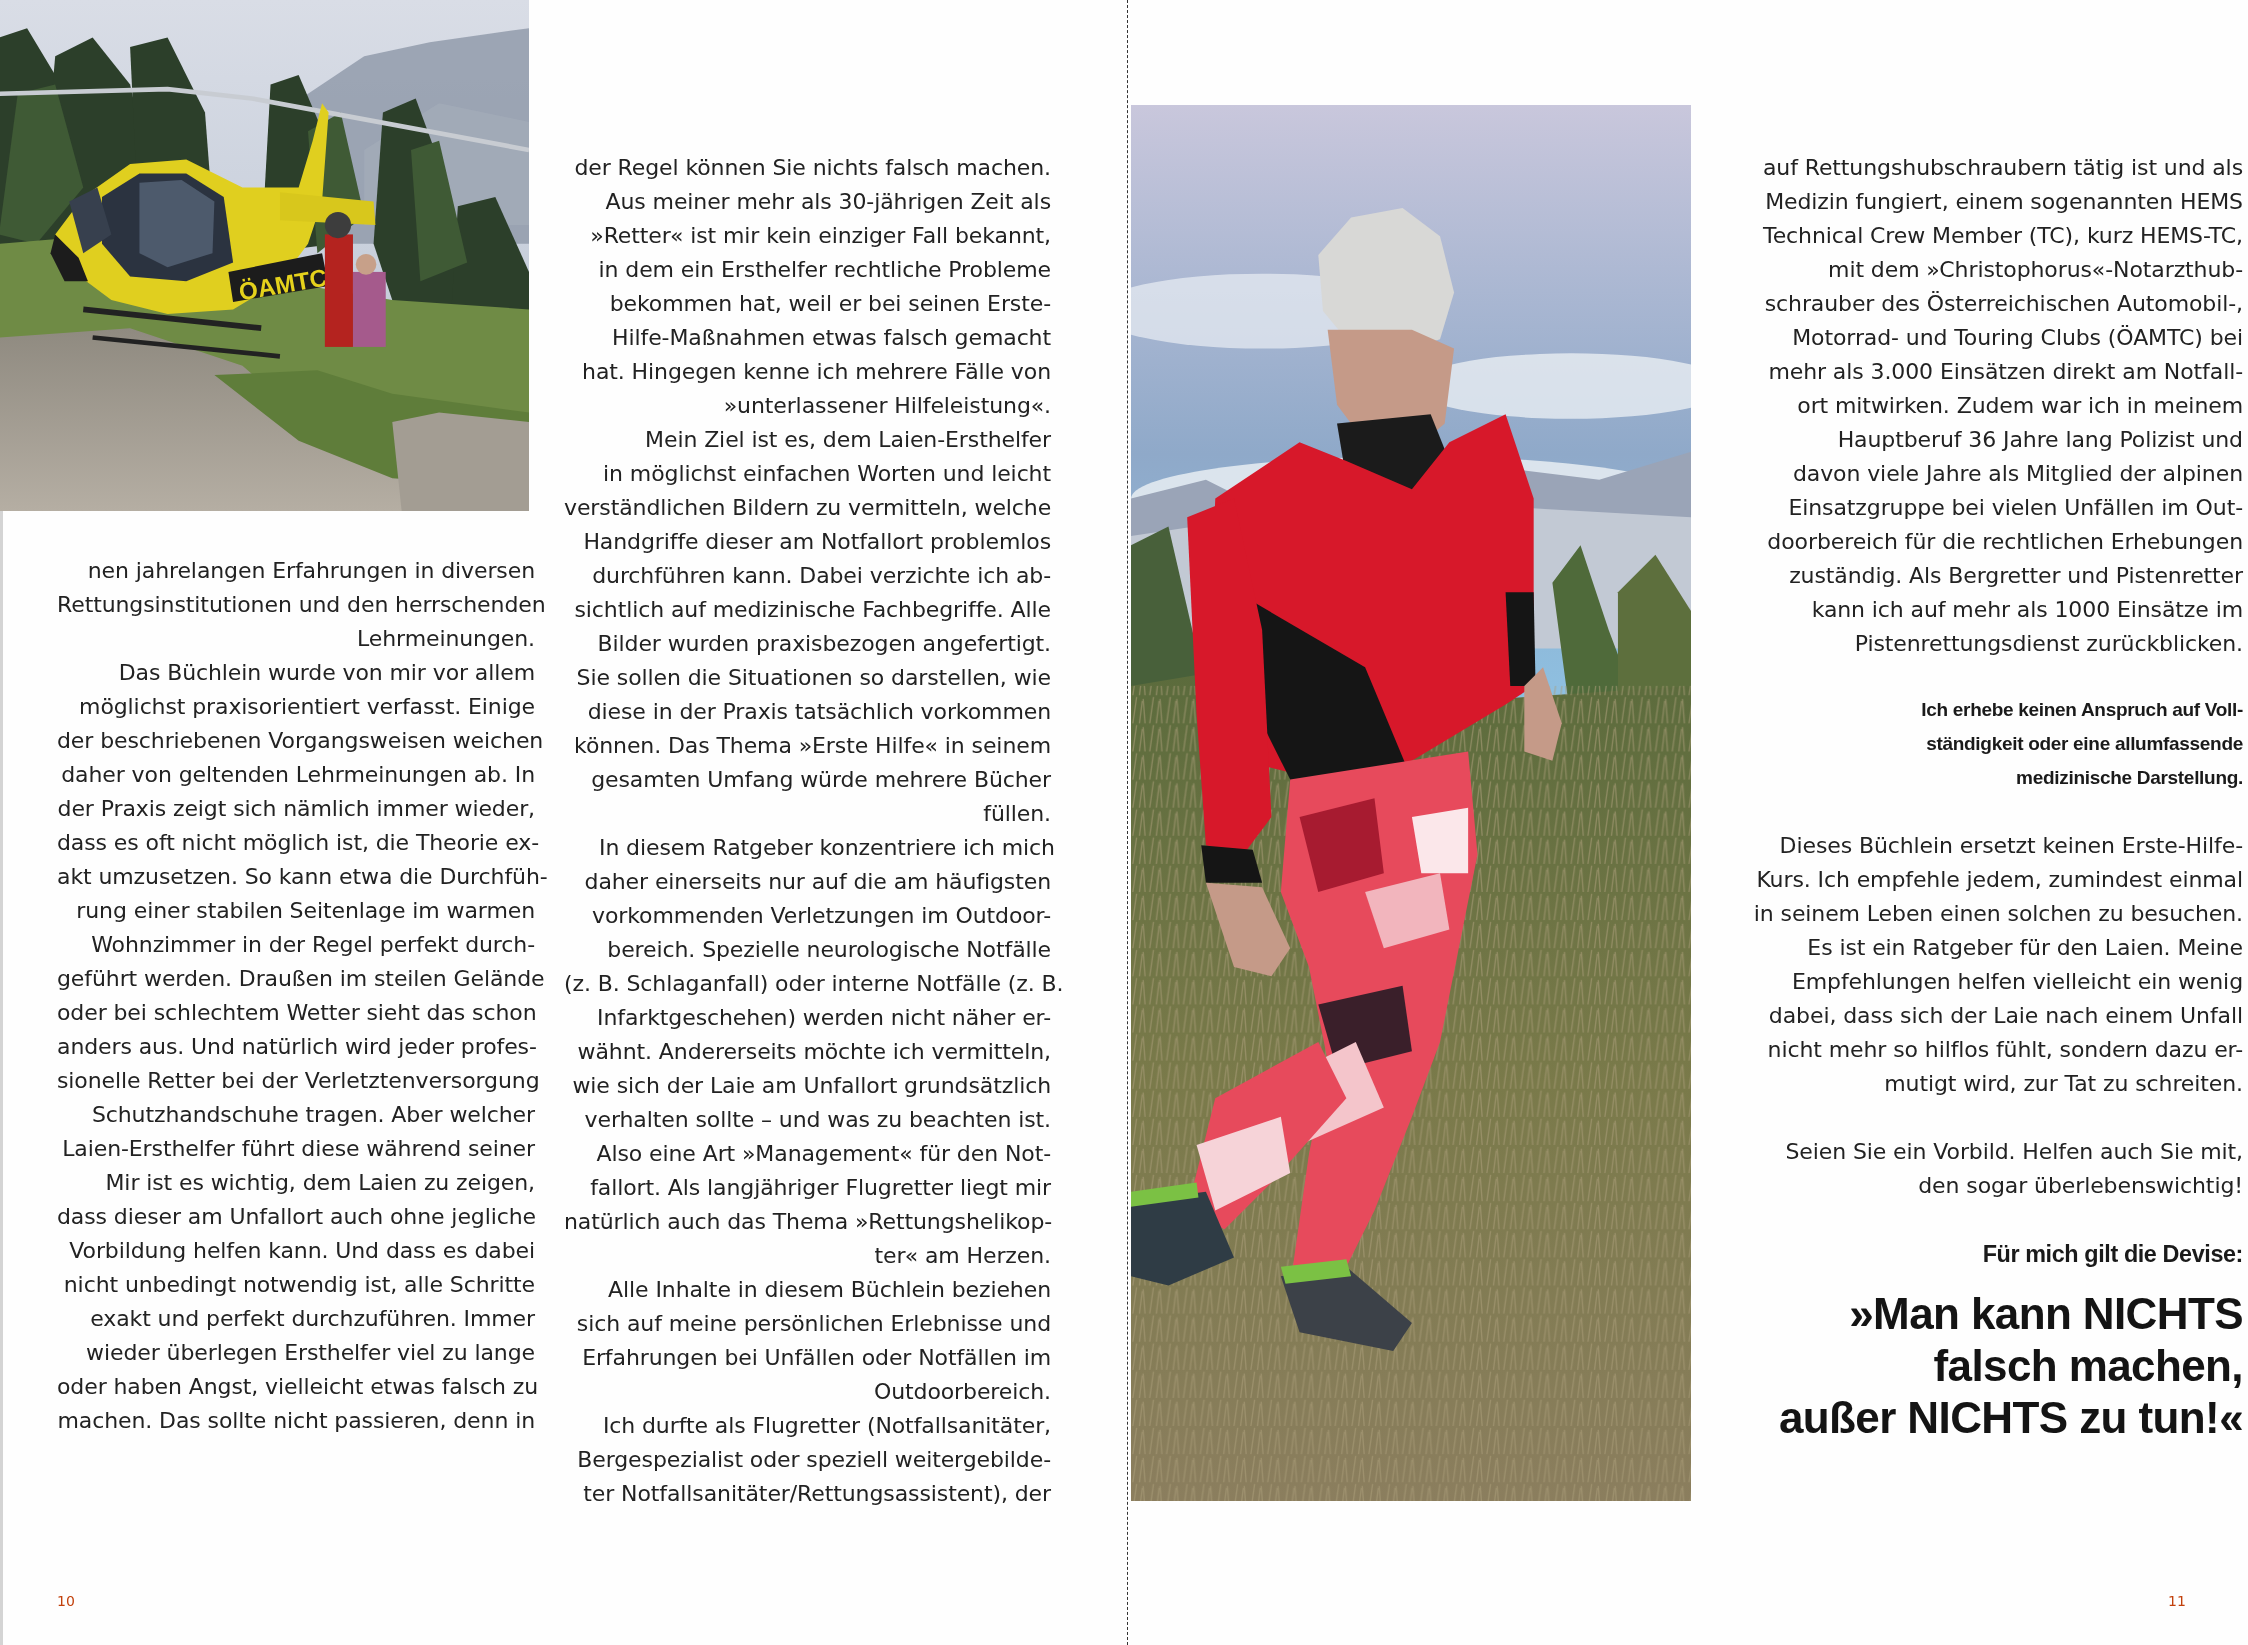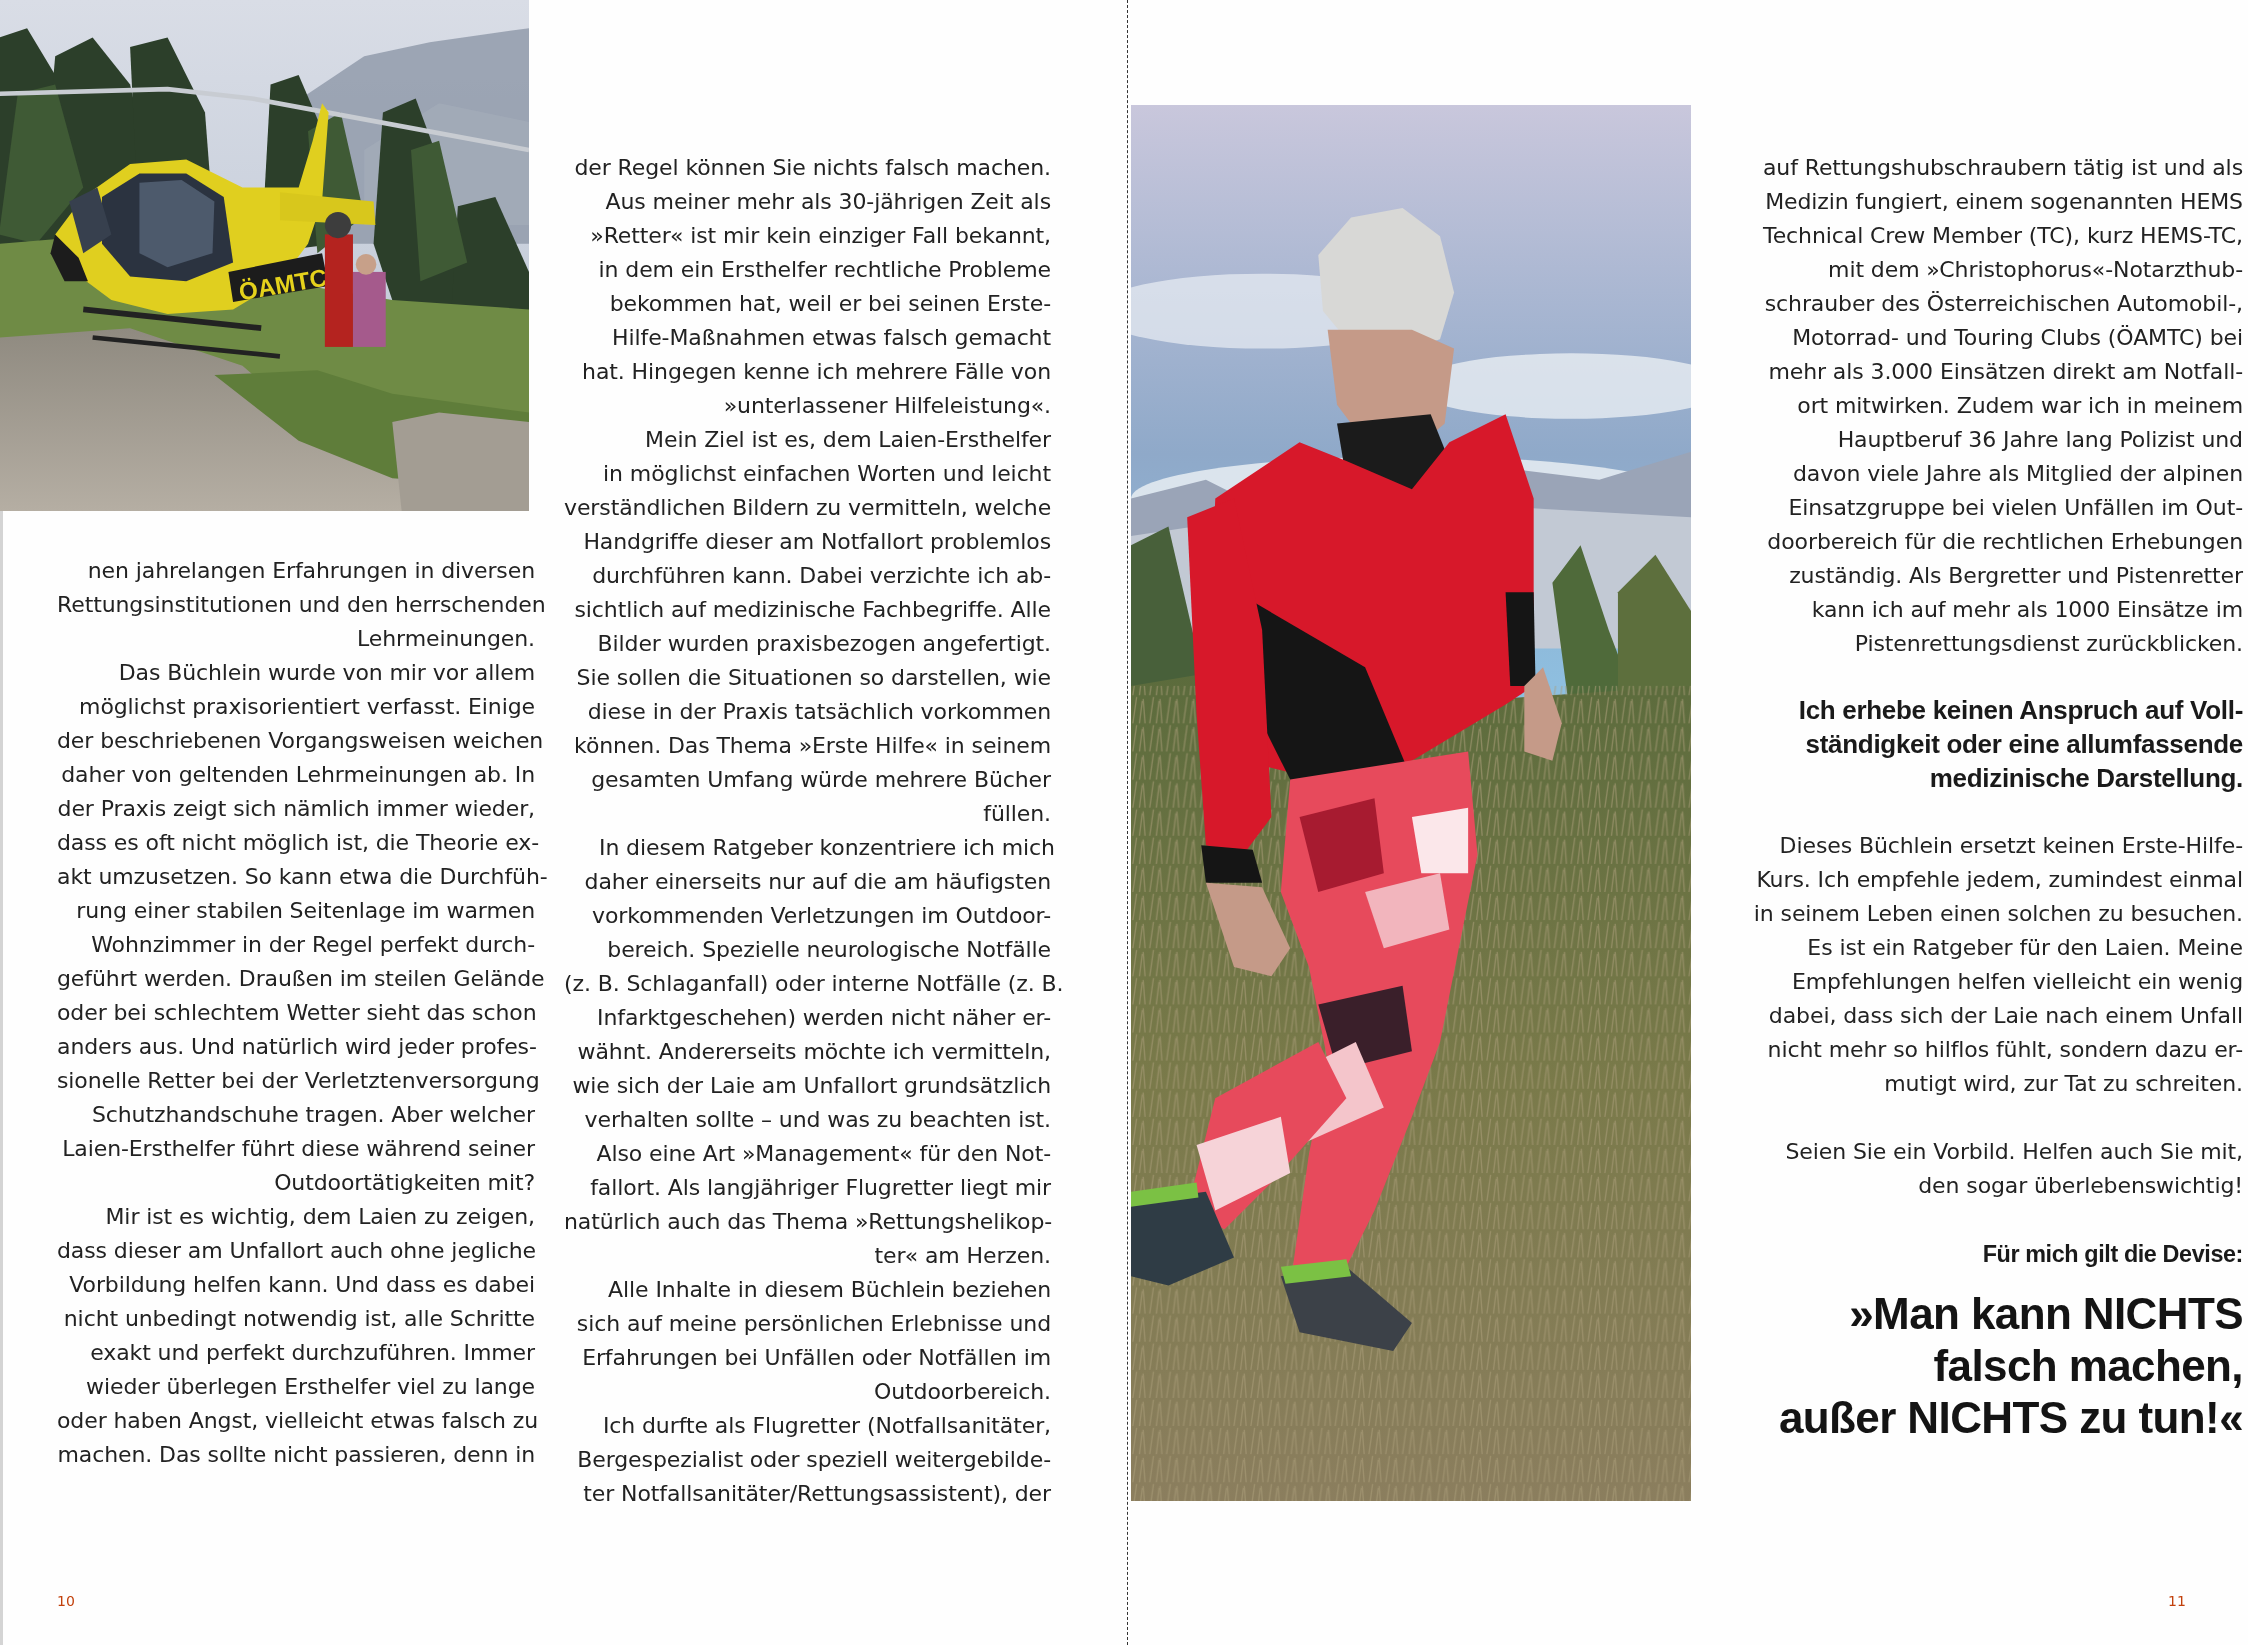--- a/index.html
+++ b/index.html
@@ -18,21 +18,21 @@
   .col { position: absolute; text-align: right; }
   .line {
     display: block; white-space: nowrap;
     font-size: 22px; line-height: 34px; height: 34px;
     letter-spacing: -0.1px; color: #222;
   }
   .line.indent { padding-left: 35px; }
   .bold-line {
     display: block; white-space: nowrap;
     font-family: "Liberation Sans", sans-serif; font-weight: bold;
-    font-size: 26px; line-height: 34px; height: 34px; color: #1a1a1a;
+    font-size: 19px; line-height: 34px; height: 34px; color: #1a1a1a;
     letter-spacing: -0.3px;
   }
   .gap { display: block; height: 34px; }
   .motto-line {
     display: block; white-space: nowrap;
     font-family: "Liberation Sans", sans-serif; font-weight: bold;
     font-size: 44px; line-height: 52px; height: 52px; color: #141414;
     letter-spacing: -0.6px;
   }
   .devise {
@@ -121,21 +121,20 @@
       <span class="line">dass es oft nicht möglich ist, die Theorie ex-</span>
       <span class="line">akt umzusetzen. So kann etwa die Durchfüh-</span>
       <span class="line">rung einer stabilen Seitenlage im warmen</span>
       <span class="line">Wohnzimmer in der Regel perfekt durch-</span>
       <span class="line">geführt werden. Draußen im steilen Gelände</span>
       <span class="line">oder bei schlechtem Wetter sieht das schon</span>
       <span class="line">anders aus. Und natürlich wird jeder profes-</span>
       <span class="line">sionelle Retter bei der Verletztenversorgung</span>
       <span class="line">Schutzhandschuhe tragen. Aber welcher</span>
       <span class="line">Laien-Ersthelfer führt diese während seiner</span>
-      <span class="line">Outdoortätigkeiten mit?</span>
       <span class="line indent">Mir ist es wichtig, dem Laien zu zeigen,</span>
       <span class="line">dass dieser am Unfallort auch ohne jegliche</span>
       <span class="line">Vorbildung helfen kann. Und dass es dabei</span>
       <span class="line">nicht unbedingt notwendig ist, alle Schritte</span>
       <span class="line">exakt und perfekt durchzuführen. Immer</span>
       <span class="line">wieder überlegen Ersthelfer viel zu lange</span>
       <span class="line">oder haben Angst, vielleicht etwas falsch zu</span>
       <span class="line">machen. Das sollte nicht passieren, denn in</span>
     </div>
 

